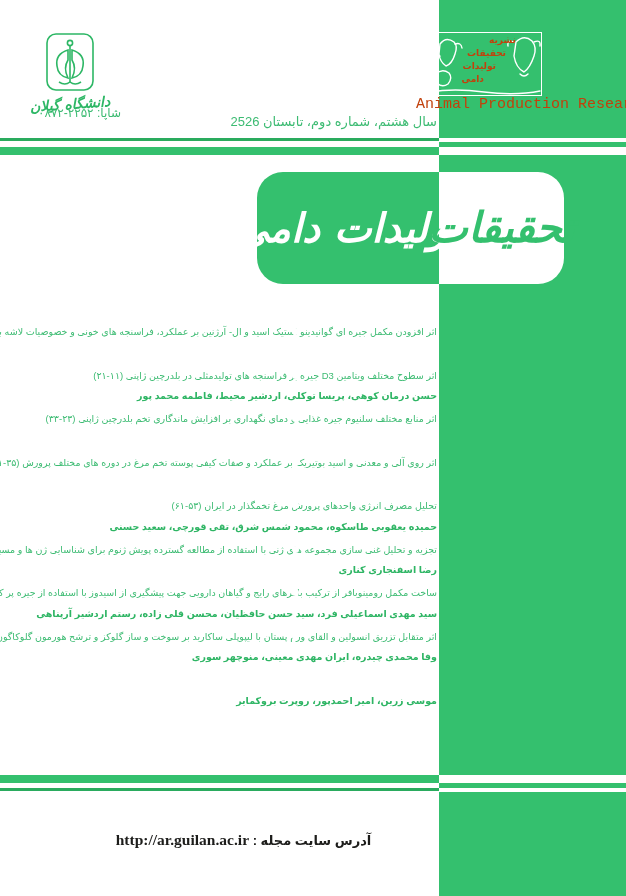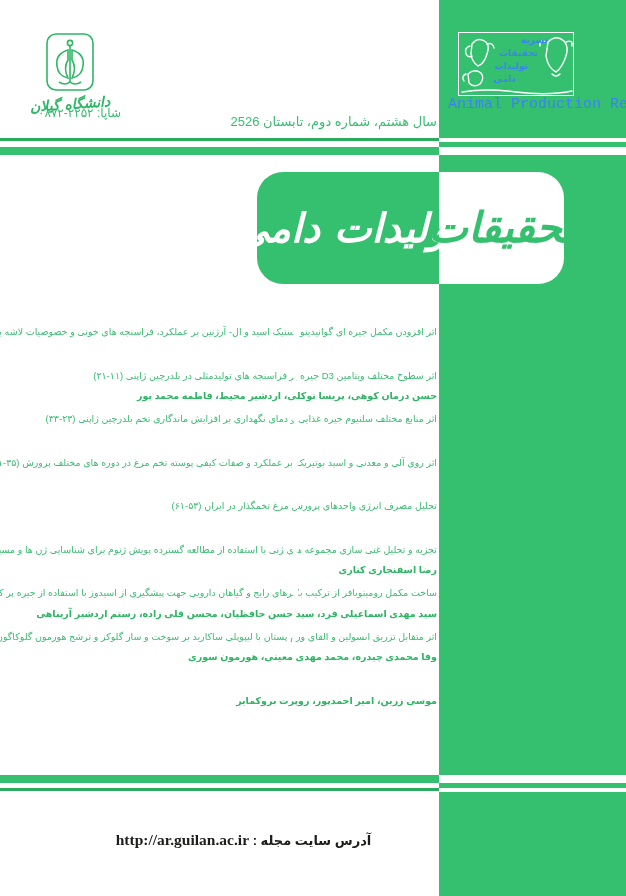--- a/index.html
+++ b/index.html
@@ -14,21 +14,21 @@
   
   .uni-logo{position:absolute;left:28px;top:32px;width:84px;height:92px;}
   .uni-logo svg{display:block;margin:0 auto;}
   .uni-label{
     display:block;text-align:center;color:#2db765;font-size:14px;font-weight:bold;
     font-style:italic;font-family:"DejaVu Serif","Liberation Serif",serif;
     transform:rotate(-4deg);margin-top:-2px;white-space:nowrap;direction:rtl;
   }
 
   
-  .badge{position:absolute;left:456px;top:30px;width:122px;height:80px;color:#3b82f6;}
+  .badge{position:absolute;left:424px;top:30px;width:122px;height:80px;color:#c2410c;}
   .badge-box{position:absolute;left:2px;top:2px;width:114px;height:62px;border:1.5px solid #ffffff;}
   .badge-word{position:absolute;font-size:9px;font-weight:bold;white-space:nowrap;direction:rtl;}
   .bw0{top:5px;right:30px;}
   .bw1{top:18px;right:40px;}
   .bw2{top:31px;right:50px;}
   .bw3{top:44px;right:62px;}
   .badge-animals{position:absolute;left:0;top:0;}
   .badge-caption{
     position:absolute;left:-8px;top:66px;width:138px;text-align:center;
     font-family:Liberation Mono, monospace;font-size:15px;white-space:nowrap;
@@ -175,35 +175,36 @@
       <span class="bullet"></span>
       <div class="a-title">اثر سطوح مختلف ویتامین D3 جیره بر فراسنجه های تولیدمثلی در بلدرچین ژاپنی (۱۱-۲۱)</div>
     </div>
     <div class="article">
       <span class="bullet"></span>
       <div class="a-title">اثر منابع مختلف سلنیوم جیره غذایی و دمای نگهداری بر افزایش ماندگاری تخم بلدرچین ژاپنی (۲۳-۳۳)</div>
     </div>
     <div class="article">
       <span class="bullet"></span>
       <div class="a-title">اثر روی آلی و معدنی و اسید بوتیریک بر عملکرد و صفات کیفی پوسته تخم مرغ در دوره های مختلف پرورش (۳۵-۵۱)</div>
+      <div class="a-authors">حمیده یعقوبی طاسکوه، محمود شمس شرق، تقی قورچی، سعید حسنی</div>
     </div>
     <div class="article">
       <span class="bullet"></span>
       <div class="a-title">تحلیل مصرف انرژی واحدهای پرورش مرغ تخمگذار در ایران (۵۳-۶۱)</div>
       <div class="a-authors">رضا اسفنجاری کناری</div>
     </div>
     <div class="article">
       <span class="bullet"></span>
       <div class="a-title">تجزیه و تحلیل غنی سازی مجموعه های ژنی با استفاده از مطالعه گسترده پویش ژنوم برای شناسایی ژن ها و مسیرهای زیستی مرتبط با دوقلوزایی در گوسفند بلوچی (۶۳-۸۰)</div>
       <div class="a-authors">سید مهدی اسماعیلی فرد، سید حسن حافظیان، محسن قلی زاده، رستم اردشیر آرپناهی</div>
     </div>
     <div class="article">
       <span class="bullet"></span>
       <div class="a-title">ساخت مکمل رومینوبافر از ترکیب بافرهای رایج و گیاهان دارویی جهت پیشگیری از اسیدوز با استفاده از جیره پر کنسانتره در شرایط برون تنی (۸۱-۹۱)</div>
-      <div class="a-authors">وفا محمدی چیدره، محمد مهدی معینی، هورمون سوری</div>
+      <div class="a-authors">وفا محمدی چیدره، ایران مهدی معینی، منوچهر سوری</div>
     </div>
     <div class="article">
       <span class="bullet"></span>
       <div class="a-title">اثر متقابل تزریق انسولین و القای ورم پستان با لیپوپلی ساکارید بر سوخت و ساز گلوکز و ترشح هورمون گلوکاگون در گاوهای شیری (۹۳-۱۰۲)</div>
       <div class="a-authors">موسی زرین، امیر احمدپور، روپرت بروکمایر</div>
     </div>
   </div>
 
   <div class="stripe s-bot-thick"></div>
   <div class="stripe thin s-bot-thin"></div>

